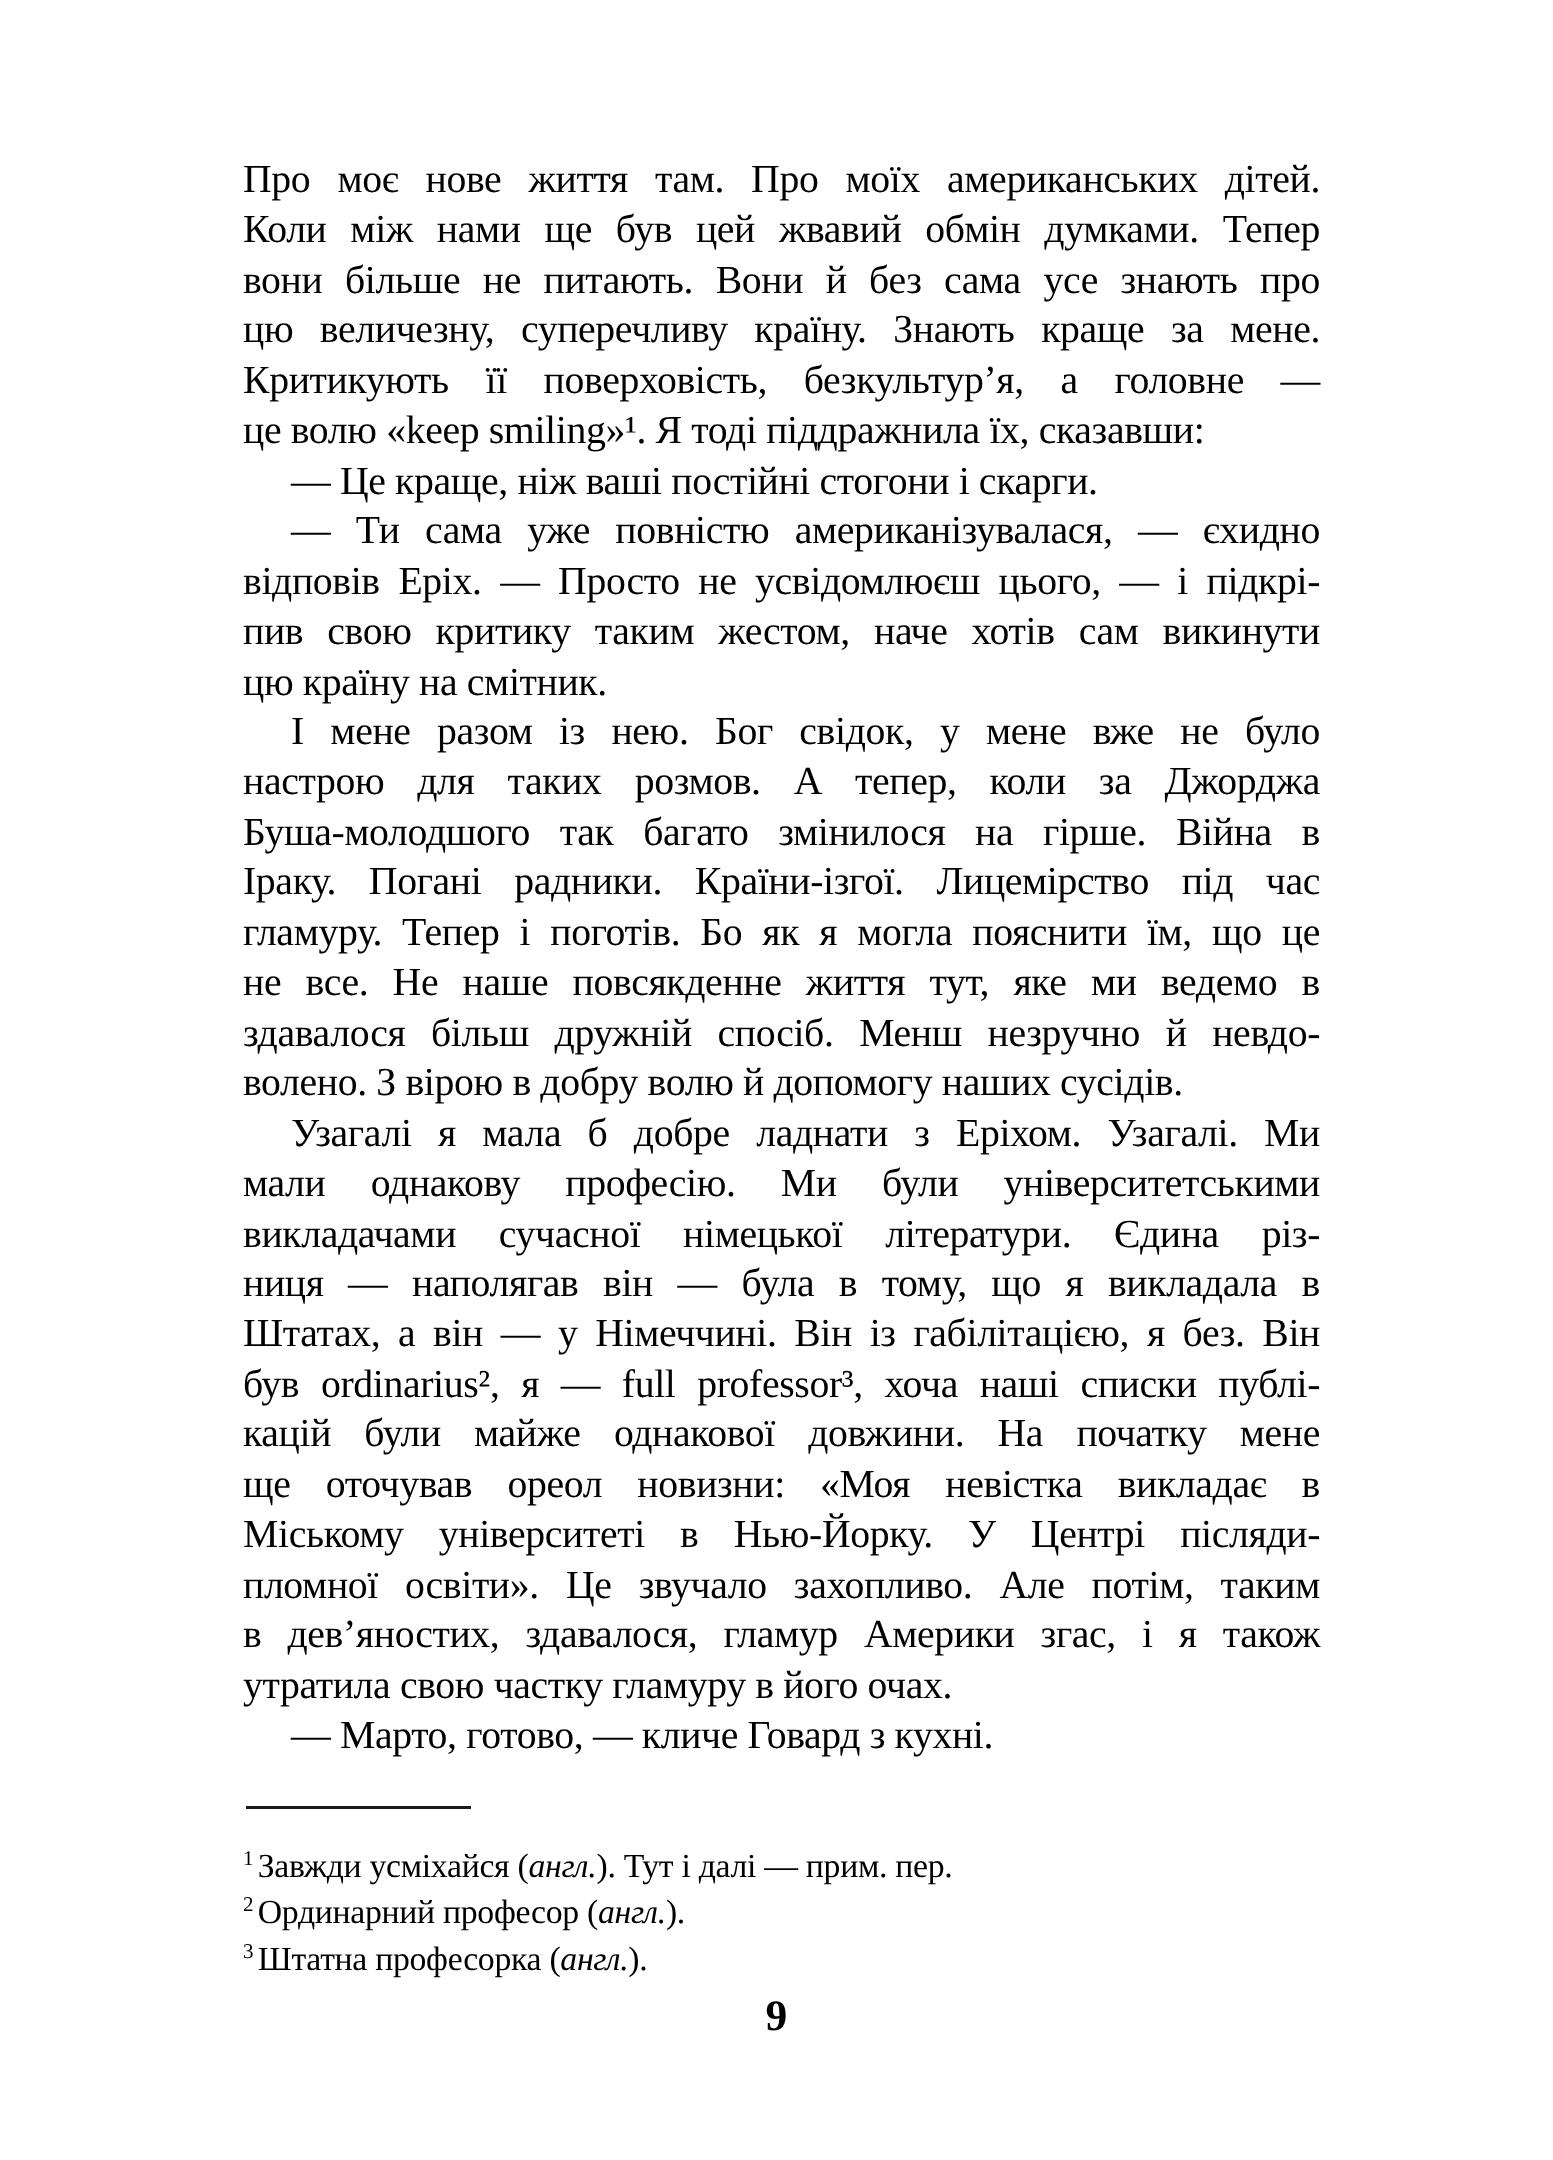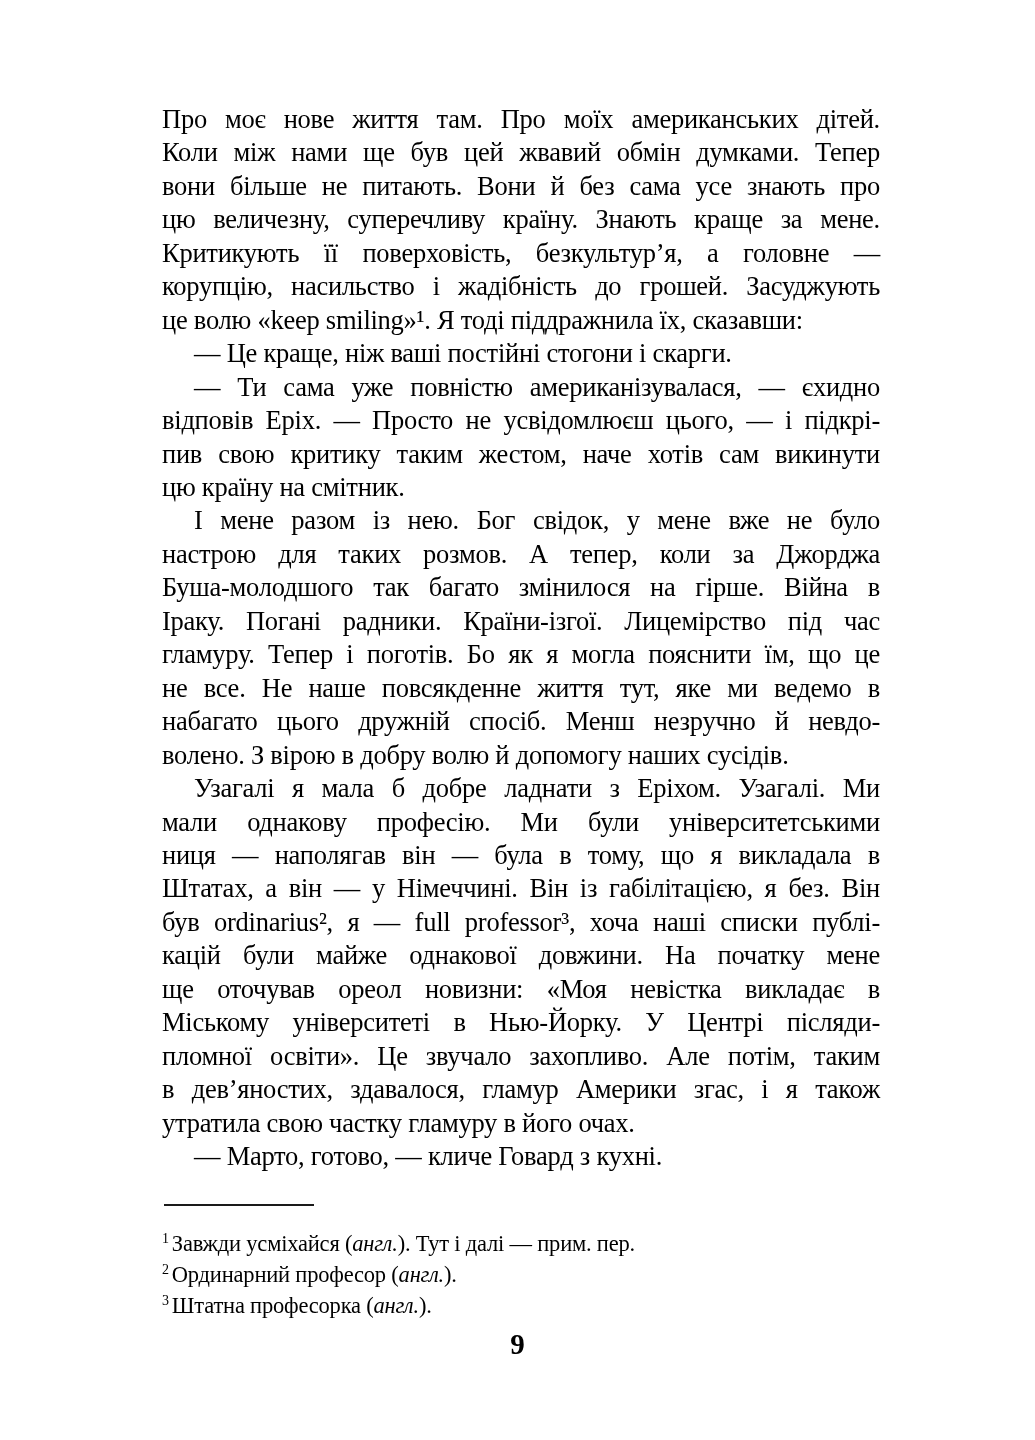--- a/index.html
+++ b/index.html
@@ -67,45 +67,45 @@
 <body>
 
 <div class="page">
   <div class="text-block">
       <div class="para">
         <div class="line j">Про моє нове життя там. Про моїх американських дітей.</div>
         <div class="line j">Коли між нами ще був цей жвавий обмін думками. Тепер</div>
         <div class="line j">вони більше не питають. Вони й без сама усе знають про</div>
         <div class="line j">цю величезну, суперечливу країну. Знають краще за мене.</div>
         <div class="line j">Критикують її поверховість, безкультур’я, а головне —</div>
-        <div class="line j">корупцію, насильство і жадібність до грошей. Засуджують</div>
         <div class="line last">це волю «keep smiling»¹. Я тоді піддражнила їх, сказавши:</div>
       </div>
       <div class="para">
         <div class="line last indent">— Це краще, ніж ваші постійні стогони і скарги.</div>
       </div>
       <div class="para">
         <div class="line j indent">— Ти сама уже повністю американізувалася, — єхидно</div>
         <div class="line j">відповів Еріх. — Просто не усвідомлюєш цього, — і підкрі-</div>
         <div class="line j">пив свою критику таким жестом, наче хотів сам викинути</div>
         <div class="line last">цю країну на смітник.</div>
       </div>
       <div class="para">
         <div class="line j indent">І мене разом із нею. Бог свідок, у мене вже не було</div>
         <div class="line j">настрою для таких розмов. А тепер, коли за Джорджа</div>
         <div class="line j">Буша-молодшого так багато змінилося на гірше. Війна в</div>
         <div class="line j">Іраку. Погані радники. Країни-ізгої. Лицемірство під час</div>
         <div class="line j">гламуру. Тепер і поготів. Бо як я могла пояснити їм, що це</div>
         <div class="line j">не все. Не наше повсякденне життя тут, яке ми ведемо в</div>
-        <div class="line j">набагато цього дружній спосіб. Менш незручно й невдо-</div>
+        <div class="line j">здавалося більш дружній спосіб. Менш незручно й невдо-</div>
         <div class="line last">волено. З вірою в добру волю й допомогу наших сусідів.</div>
       </div>
       <div class="para">
         <div class="line j indent">Узагалі я мала б добре ладнати з Еріхом. Узагалі. Ми</div>
         <div class="line j">мали однакову професію. Ми були університетськими</div>
+        <div class="line j">викладачами сучасної німецької літератури. Єдина різ-</div>
         <div class="line j">ниця — наполягав він — була в тому, що я викладала в</div>
         <div class="line j">Штатах, а він — у Німеччині. Він із габілітацією, я без. Він</div>
         <div class="line j">був ordinarius², я — full professor³, хоча наші списки публі-</div>
         <div class="line j">кацій були майже однакової довжини. На початку мене</div>
         <div class="line j">ще оточував ореол новизни: «Моя невістка викладає в</div>
         <div class="line j">Міському університеті в Нью-Йорку. У Центрі післяди-</div>
         <div class="line j">пломної освіти». Це звучало захопливо. Але потім, таким</div>
         <div class="line j">в дев’яностих, здавалося, гламур Америки згас, і я також</div>
         <div class="line last">утратила свою частку гламуру в його очах.</div>
       </div>

